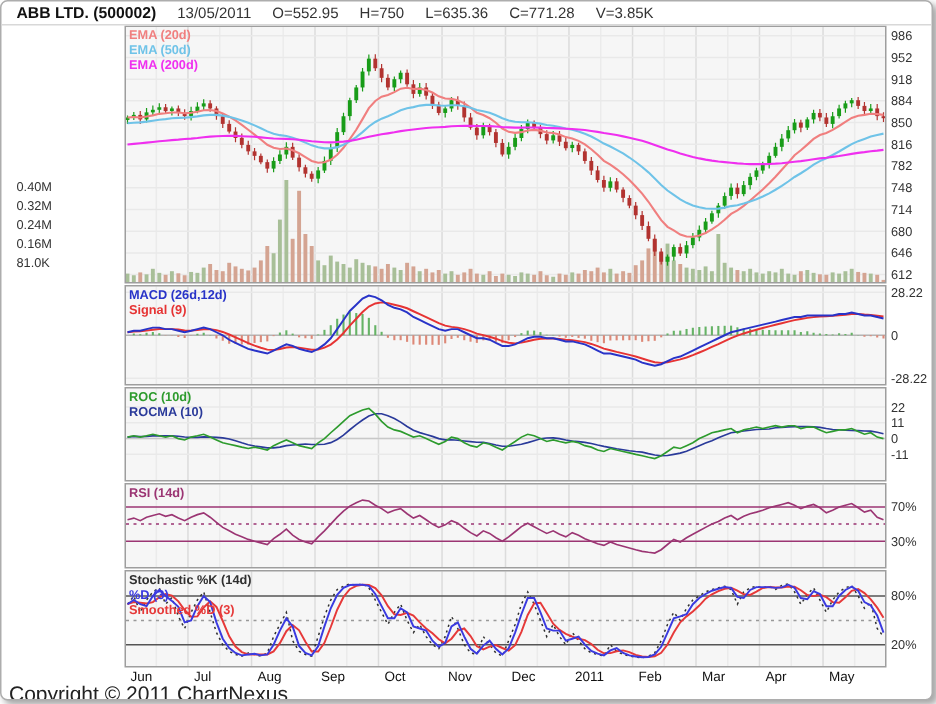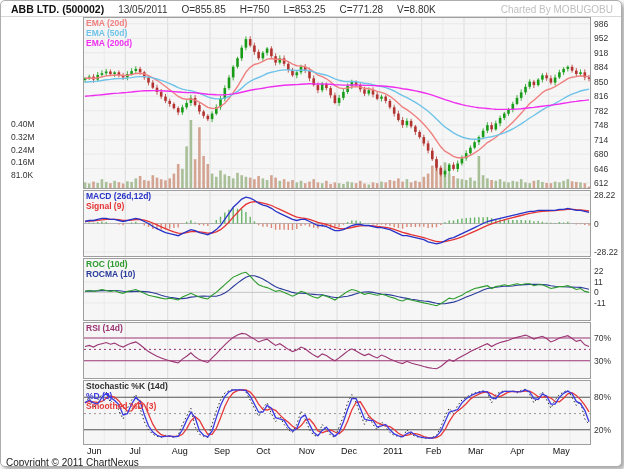--- a/index.html
+++ b/index.html
@@ -15,36 +15,35 @@
     padding:1px 8px 0 10px;font-size:10px;color:#333;border-bottom:1px solid #d8d8d8;
     white-space:nowrap;
     text-align:center;
   }
   .header .sym{font-weight:bold;color:#111;font-size:10.5px;}
   .header .charted{margin-left:auto;color:#bfbfbf;}
   svg{display:block;}
   svg text{font-family:"Liberation Sans",sans-serif;}
   .footer{
     height:11px;display:flex;justify-content:space-between;align-items:center;
-    padding:0 5px 1px 5px;font-size:10px;color:#222;
+    padding:0 5px 1px 5px;font-size:14px;color:#222;
   }
 </style>
 </head>
 <body>
 
 <div class="window">
   <div class="header">
     <span class="sym">ABB LTD. (500002)</span>
     <span>13/05/2011</span>
-    <span>O=855.85</span>
+    <span>O=552.95</span>
     <span>H=750</span>
-    <span>L=853.25</span>
+    <span>L=635.36</span>
     <span>C=771.28</span>
-    <span>V=8.80K</span>
-    <span class="charted">Charted By MOBUGOBU</span>
+    <span>V=3.85K</span>
   </div>
 
   <svg id="chart" width="622" height="440" viewBox="0 0 622 440">
       <g>
         <rect x="82.5" y="0.5" width="507" height="171" fill="#f6f6f6"></rect>
         <line x1="103.2" y1="1" x2="103.2" y2="171" stroke="#ebebeb" stroke-width="1"></line>
         <line x1="124.3" y1="1" x2="124.3" y2="171" stroke="#dcdcdc" stroke-width="1"></line>
         <line x1="145.5" y1="1" x2="145.5" y2="171" stroke="#ebebeb" stroke-width="1"></line>
         <line x1="166.7" y1="1" x2="166.7" y2="171" stroke="#dcdcdc" stroke-width="1"></line>
         <line x1="187.8" y1="1" x2="187.8" y2="171" stroke="#ebebeb" stroke-width="1"></line>

